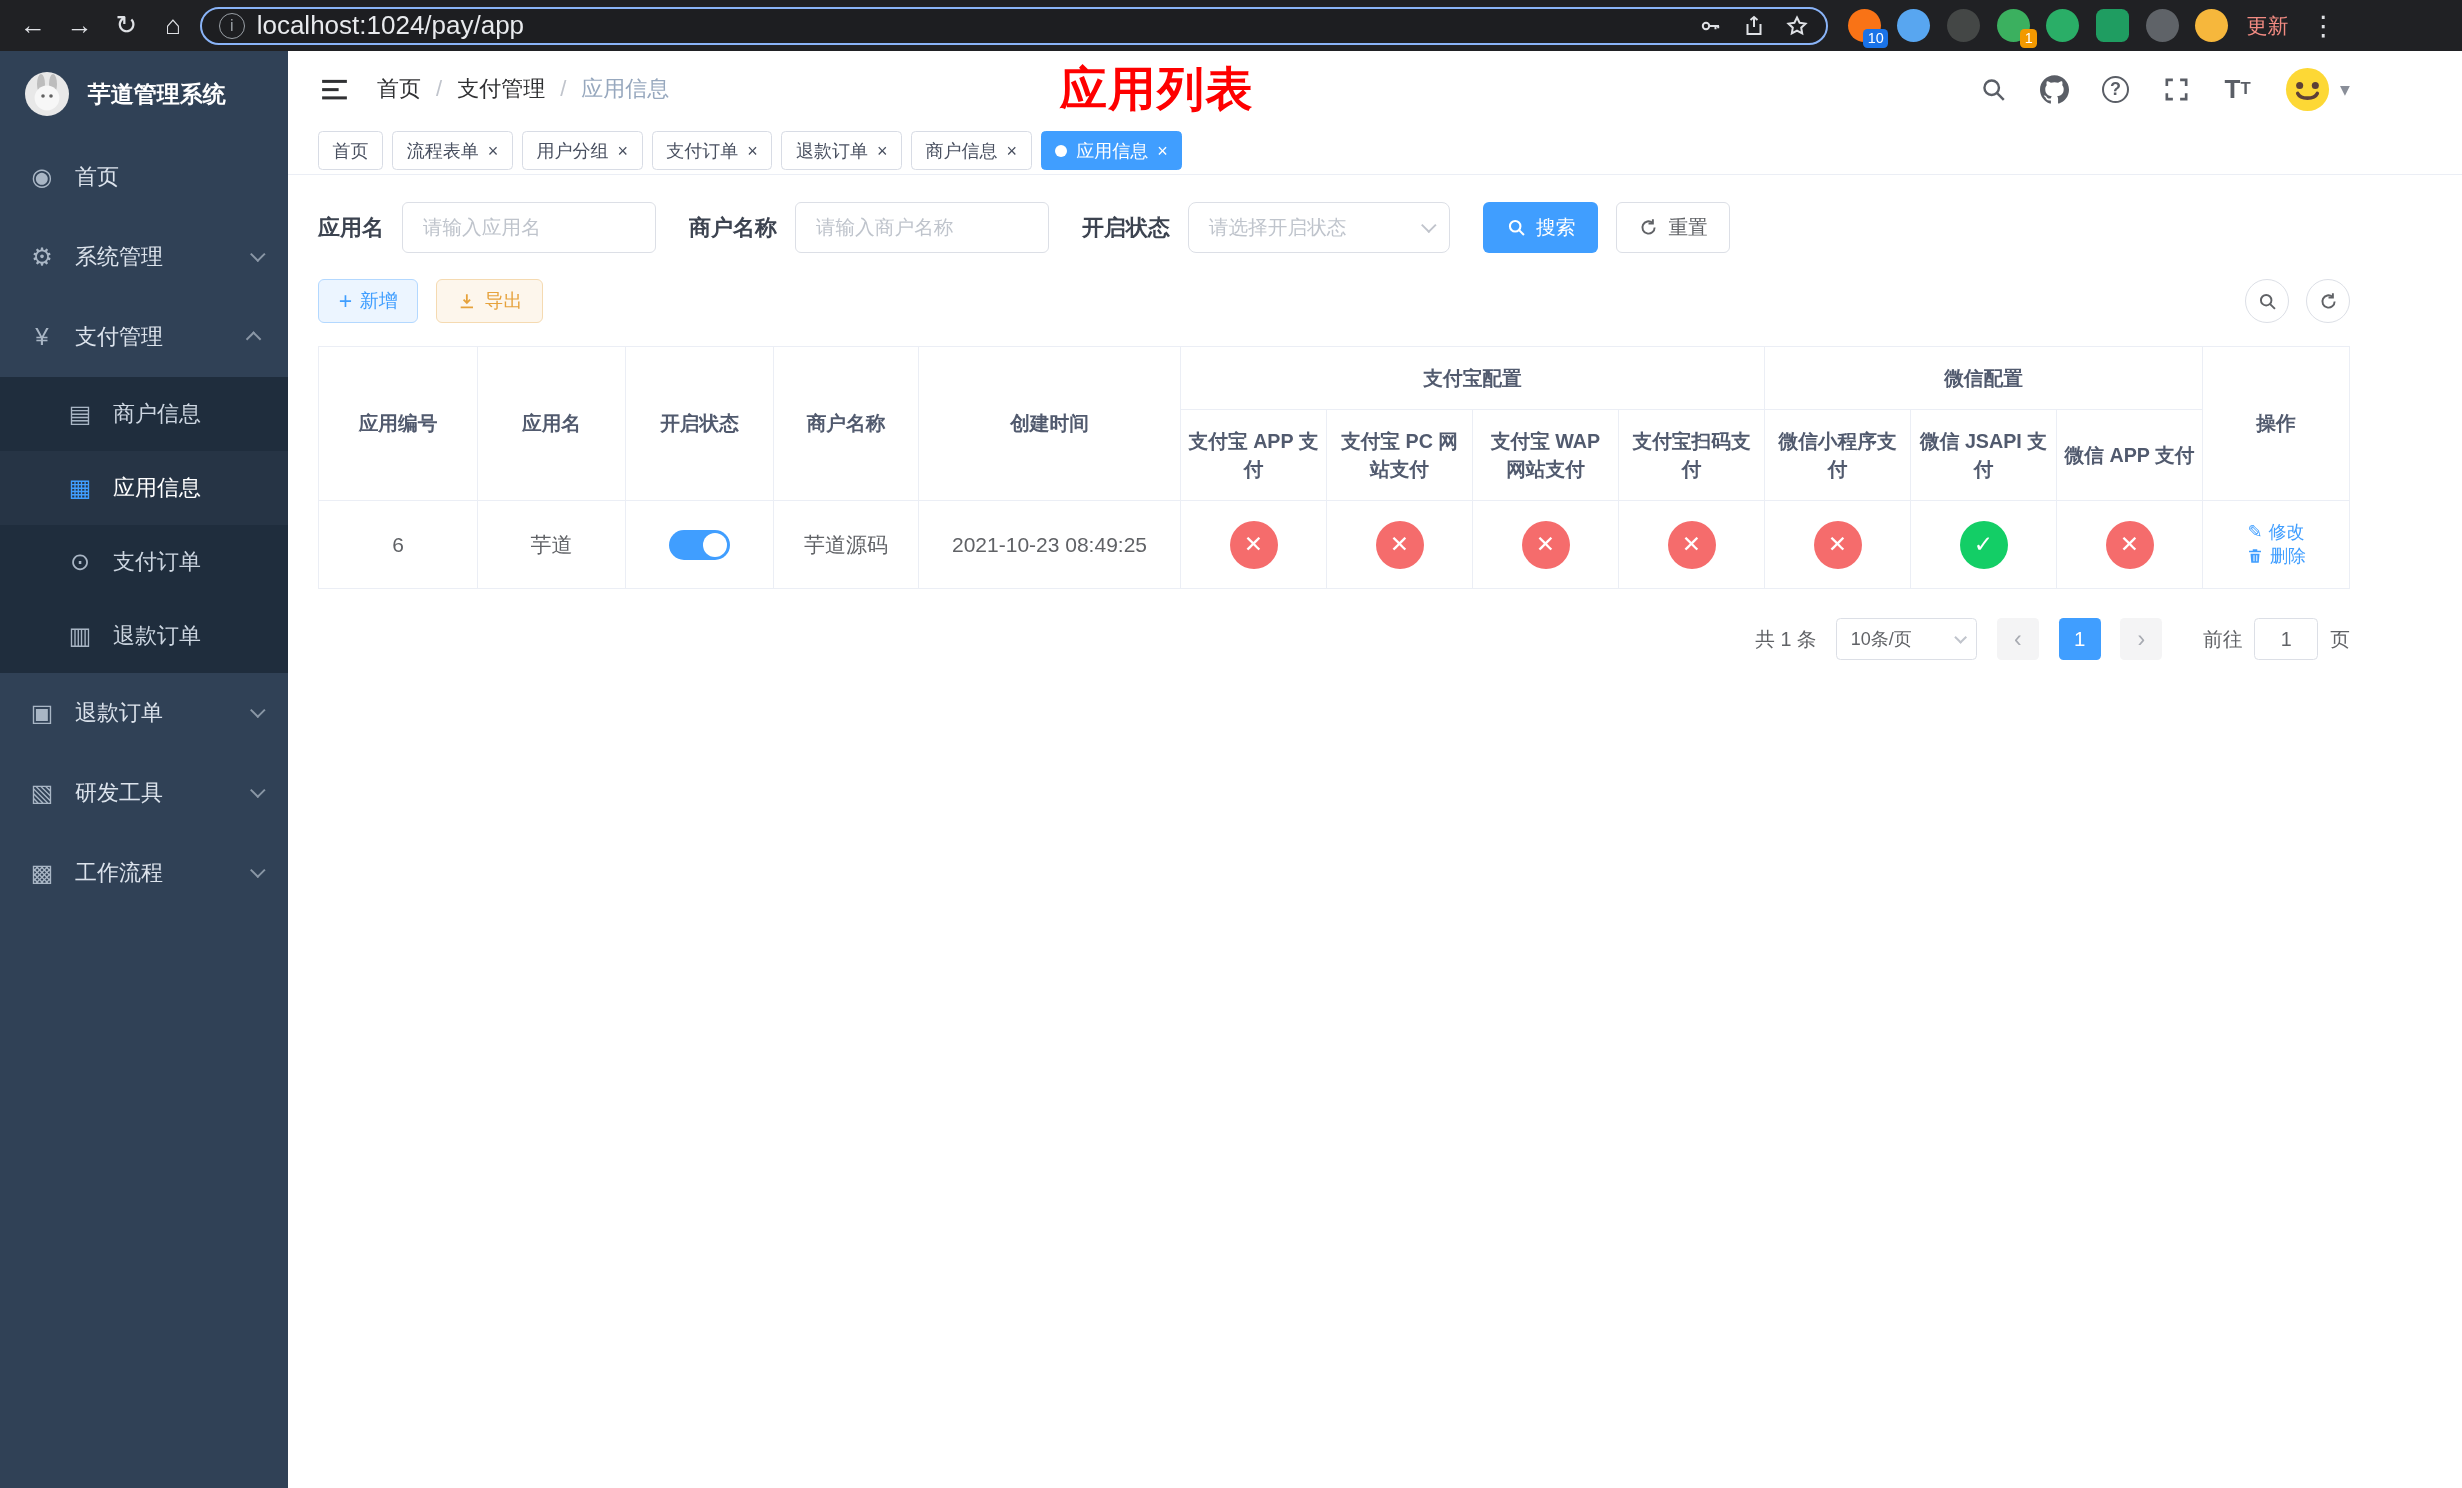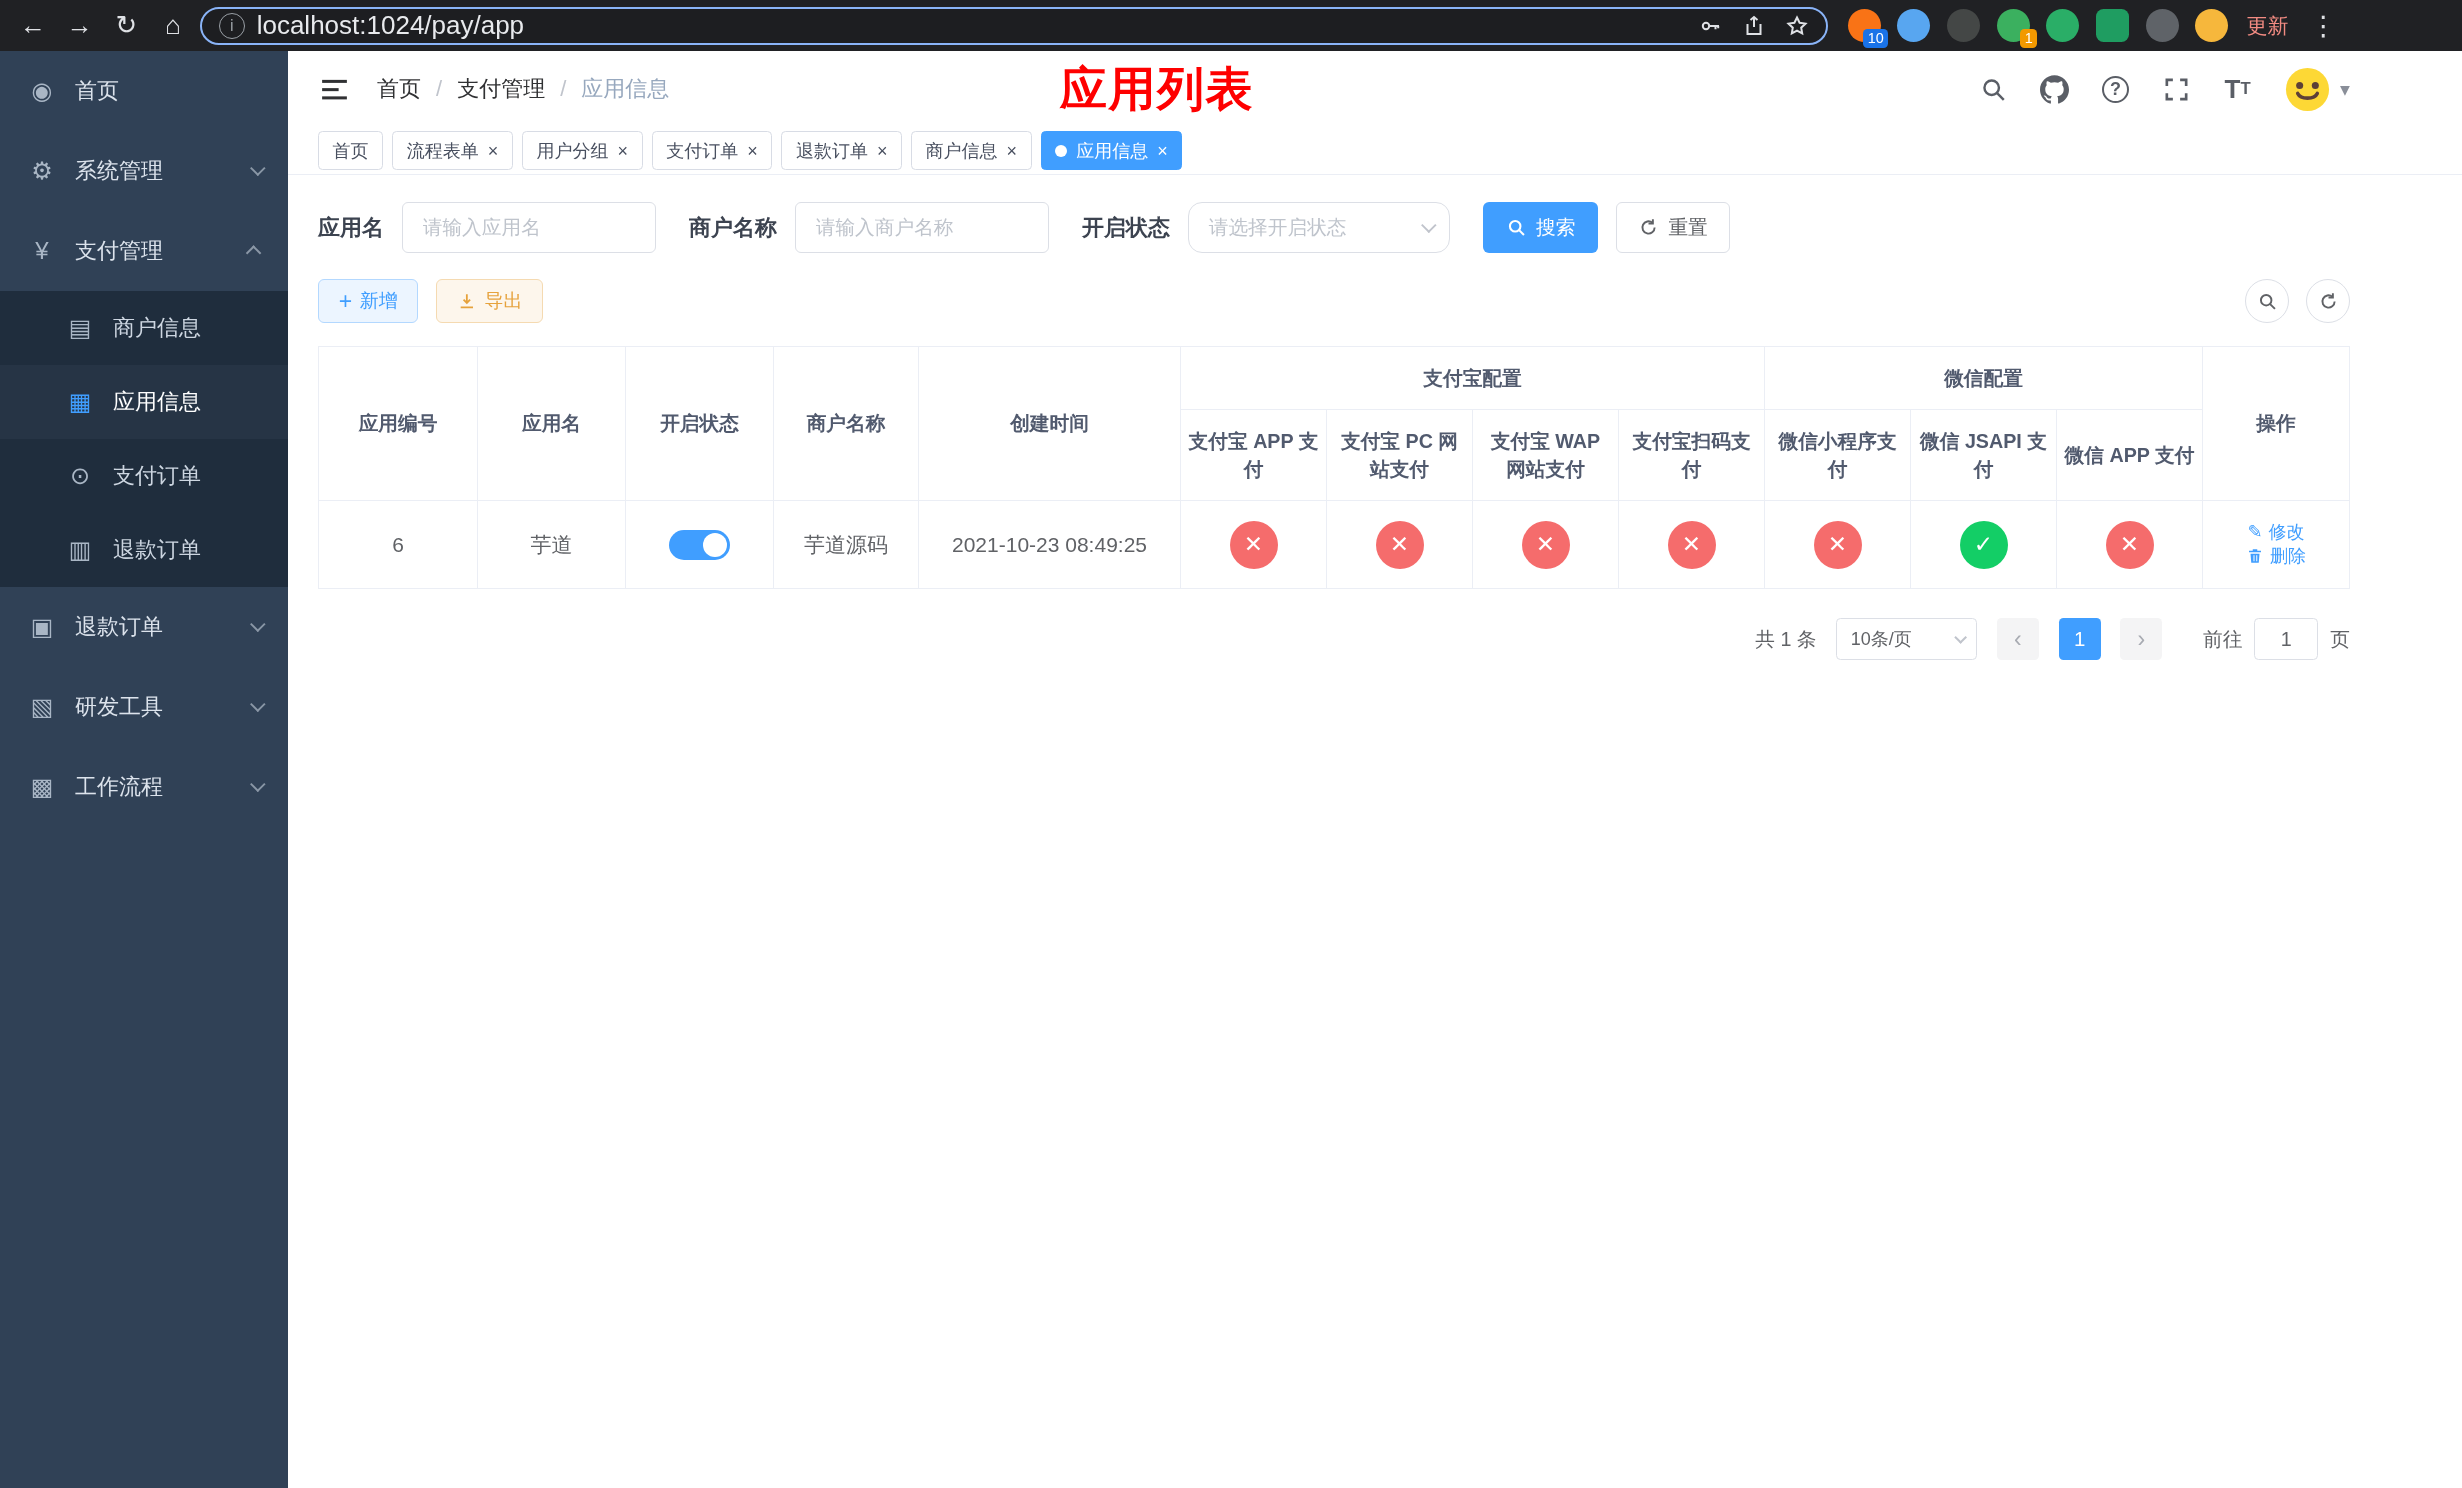--- a/index.html
+++ b/index.html
@@ -81,21 +81,21 @@
 
   
   .content { padding: 0 112px 0 30px; }
 
   .filters { display: flex; align-items: center; margin-top: 27px; }
   .f-group { display: flex; align-items: center; gap: 18px; margin-right: 33px; }
   .f-label { font-size: 22px; color: #3c4350; font-weight: 600; white-space: nowrap; }
   .inp { width: 254px; height: 51px; border: 1.5px solid #dcdfe6; border-radius: 6px; padding: 0 19.7px;
     font-size: 19.7px; color: #606266; outline: none; font-family: inherit; }
   .inp::placeholder { color: #bfc4cc; }
-  .sel { width: 262px; height: 51px; border: 1.5px solid #dcdfe6; border-radius: 14px; padding: 0 16.7px 0 19.7px;
+  .sel { width: 262px; height: 51px; border: 1.5px solid #dcdfe6; border-radius: 8px; padding: 0 16.7px 0 19.7px;
     display: flex; align-items: center; justify-content: space-between; cursor: pointer; background: #fff; }
   .sel .ph { font-size: 19.7px; color: #bfc4cc; }
   .sel .chev { border-color: #c0c4cc; margin-left: 9px; flex: 0 0 auto; }
   .btn { height: 51px; border-radius: 6px; display: inline-flex; align-items: center; gap: 9px;
     font-size: 19.7px; cursor: pointer; border: none; font-family: inherit; }
   .btn svg { width: 21px; height: 21px; }
   .btn-primary { background: #409eff; color: #fff; padding: 0 23px; margin-right: 18px; }
   .btn-default { background: #fff; color: #606266; border: 1.5px solid #dcdfe6; padding: 0 21px; }
 
   .toolbar { display: flex; align-items: center; margin-top: 26px; }
@@ -184,20 +184,31 @@
     <span class="ext e7"></span>
     <span class="ext e8"></span>
   </div>
   <span class="update">更新</span>
   <span class="menu-dots">⋮</span>
 </div>
 
 <div class="app">
 
   <aside class="sidebar">
+    <div class="logo-row">
+      <svg viewBox="0 0 24 24">
+        <circle cx="12" cy="12" r="11" fill="#e8e8e8"></circle>
+        <ellipse cx="9" cy="7" rx="2" ry="5" fill="#bdbdbd"></ellipse>
+        <ellipse cx="15" cy="7" rx="2" ry="5" fill="#bdbdbd"></ellipse>
+        <circle cx="12" cy="14" r="6.2" fill="#f7f7f7"></circle>
+        <circle cx="10" cy="13" r="0.9" fill="#616161"></circle>
+        <circle cx="14" cy="13" r="0.9" fill="#616161"></circle>
+      </svg>
+      <span class="logo-title">芋道管理系统</span>
+    </div>
     <nav>
       <div class="menu-item">
         <span class="mi-icon">◉</span>
         <span>首页</span>
       </div>
       <div class="menu-item">
         <span class="mi-icon">⚙</span>
         <span>系统管理</span>
         <span class="chev"></span>
       </div>

